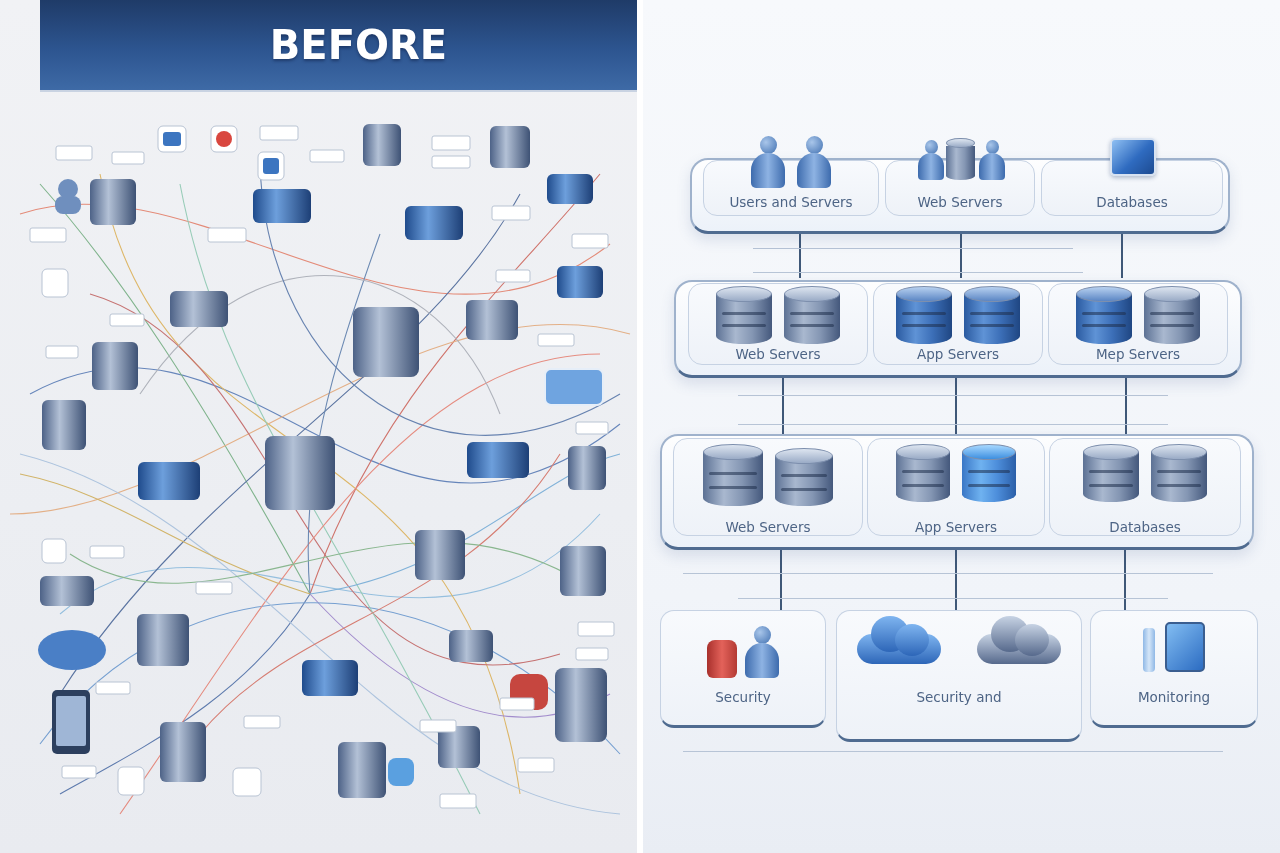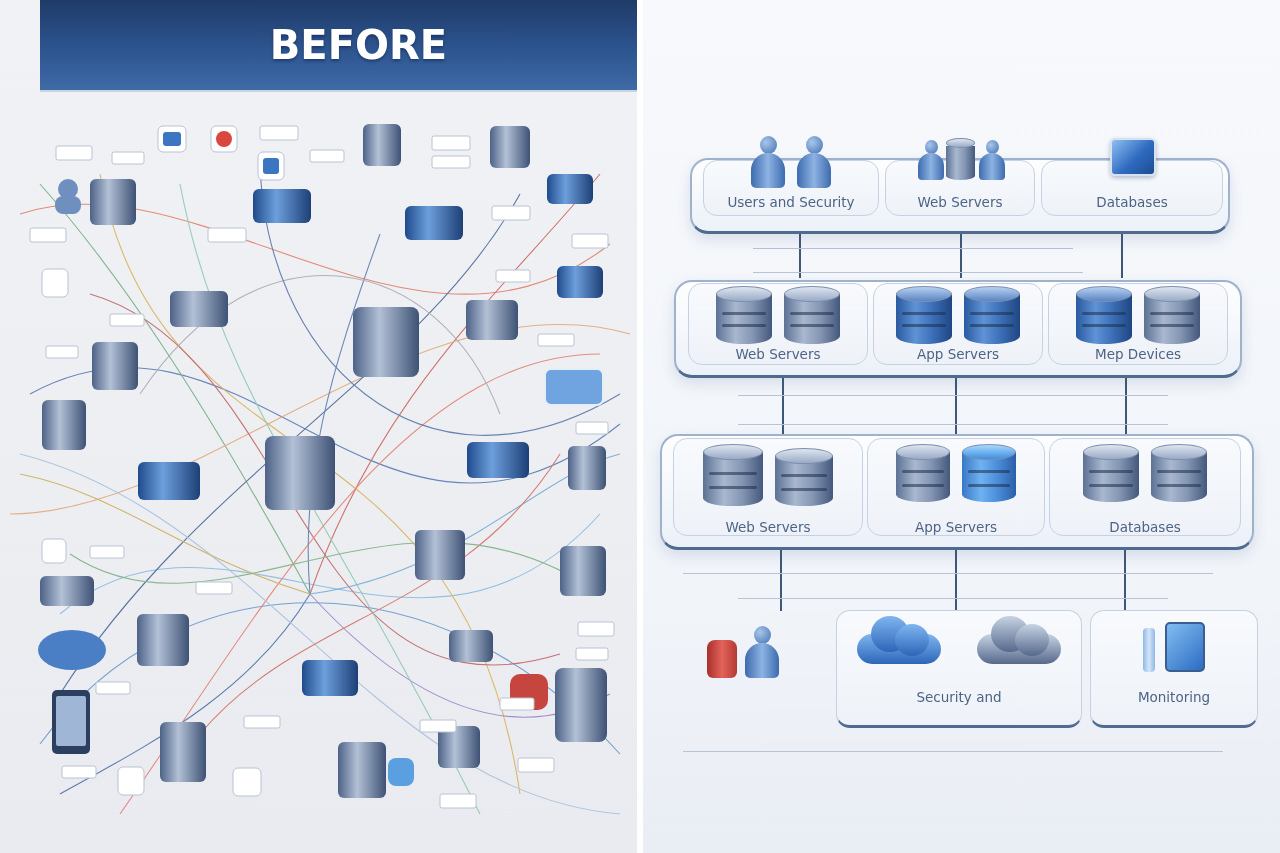--- a/index.html
+++ b/index.html
@@ -200,21 +200,21 @@
   <div class="vline" style="left:137px; top:549px; height:62px;"></div>
   <div class="vline" style="left:312px; top:549px; height:62px;"></div>
   <div class="vline" style="left:481px; top:549px; height:62px;"></div>
   <div class="hline" style="left:40px; top:573px; width:530px;"></div>
   <div class="hline" style="left:95px; top:598px; width:430px;"></div>
 
   <div class="hline" style="left:40px; top:751px; width:540px;"></div>
 
   <div class="tier" style="left:47px; top:158px; width:540px; height:76px;"></div>
   <div class="card" style="left:60px; top:160px; width:176px; height:56px;">
-    <div class="card-label" style="top:33px;">Users and Security</div>
+    <div class="card-label" style="top:33px;">Users and Servers</div>
   </div>
   <div class="icons" style="left:100px; width:96px; top:136px;">
     <div class="person big">
         <div class="head"></div>
         <div class="torso"></div>
       </div>
     <div class="person big">
         <div class="head"></div>
         <div class="torso"></div>
       </div>
@@ -272,21 +272,21 @@
         <div class="band" style="top:38px"></div>
       </div>
     <div class="cyl blue">
         <div class="body"></div>
         <div class="top"></div>
         <div class="band" style="top:26px"></div>
         <div class="band" style="top:38px"></div>
       </div>
   </div>
   <div class="card" style="left:405px; top:283px; width:180px; height:82px;">
-    <div class="card-label" style="top:62px;">Mep Devices</div>
+    <div class="card-label" style="top:62px;">Mep Servers</div>
   </div>
   <div class="icons" style="left:405px; width:180px; top:286px;">
     <div class="cyl blue">
         <div class="body"></div>
         <div class="top"></div>
         <div class="band" style="top:26px"></div>
         <div class="band" style="top:38px"></div>
       </div>
     <div class="cyl">
         <div class="body"></div>
@@ -342,28 +342,31 @@
         <div class="band" style="top:40px"></div>
       </div>
     <div class="cyl" style="width:56px;height:58px;">
         <div class="body"></div>
         <div class="top"></div>
         <div class="band" style="top:26px"></div>
         <div class="band" style="top:40px"></div>
       </div>
   </div>
 
+  <div class="card" style="left:17px; top:610px; width:166px; height:118px; border-bottom:3px solid #4f6b90;">
+    <div class="card-label" style="top:78px;">Security</div>
+  </div>
   <div class="icons" style="left:17px; width:166px; top:626px; gap:8px;">
     <div class="lock"></div>
     <div class="person big">
         <div class="head"></div>
         <div class="torso"></div>
       </div>
   </div>
-  <div class="card" style="left:193px; top:610px; width:246px; height:118px; border-bottom:3px solid #4f6b90;">
+  <div class="card" style="left:193px; top:610px; width:246px; height:132px; border-bottom:3px solid #4f6b90;">
     <div class="card-label" style="top:78px;">Security and</div>
   </div>
   <div class="icons" style="left:193px; width:246px; top:614px; gap:36px;">
     <div class="cloud blue">
         <div class="c1"></div>
         <div class="c2"></div>
         <div class="c3"></div>
       </div>
     <div class="cloud gray">
         <div class="c1"></div>

